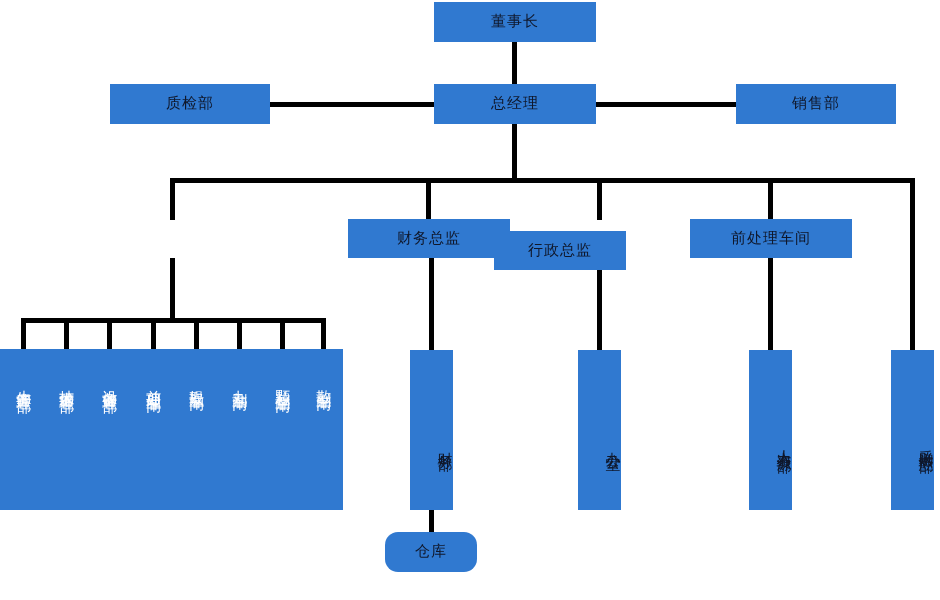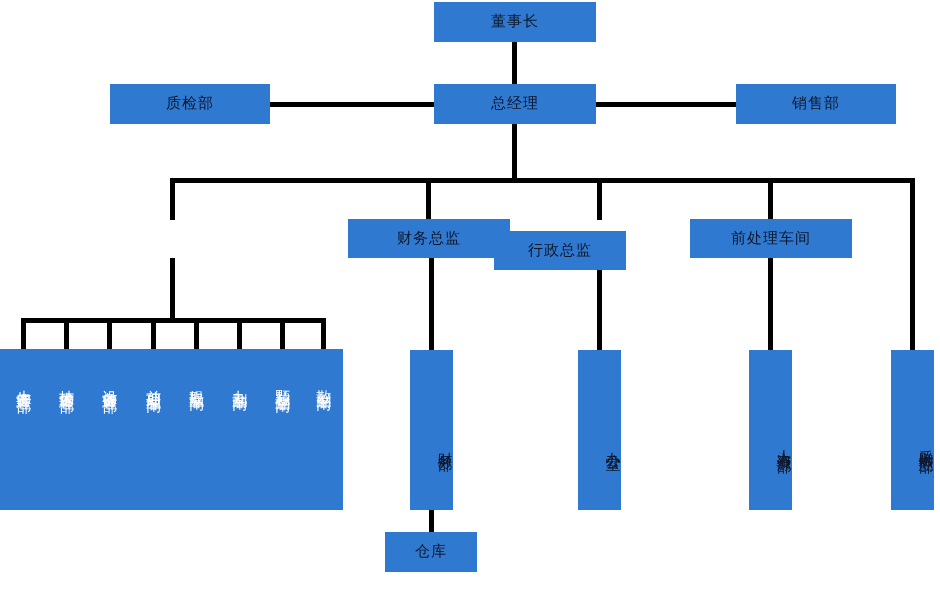--- a/index.html
+++ b/index.html
@@ -144,17 +144,17 @@
   </div>
 
   <div class="node vertical" style="left:749px; top:350px; width:43px; height:160px;">
     <span>人力资源部</span>
   </div>
 
   <div class="node vertical" style="left:891px; top:350px; width:43px; height:160px;">
     <span>采购供应部</span>
   </div>
 
-  <div class="node" style="left:385px; top:532px; width:92px; height:40px;">
+  <div class="node" style="left:385px; top:532px; width:92px; height:40px;border-radius:13px;">
     <span>仓库</span>
   </div>
 
 </div>
 
 </body></html>

